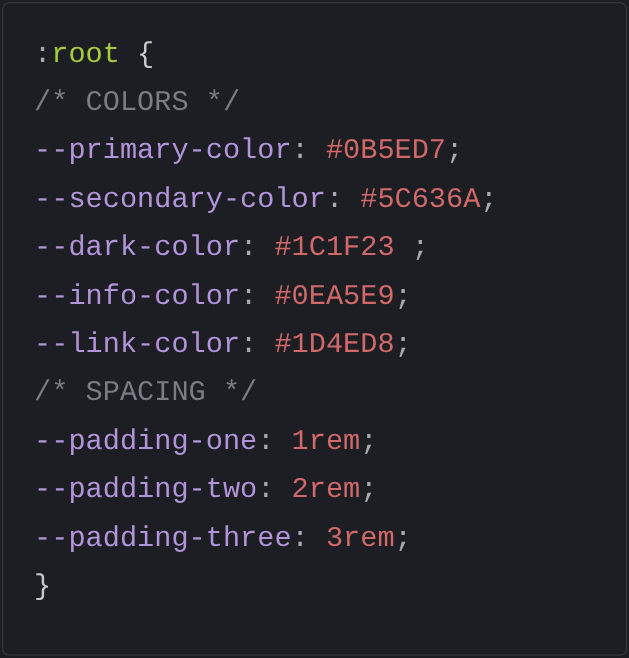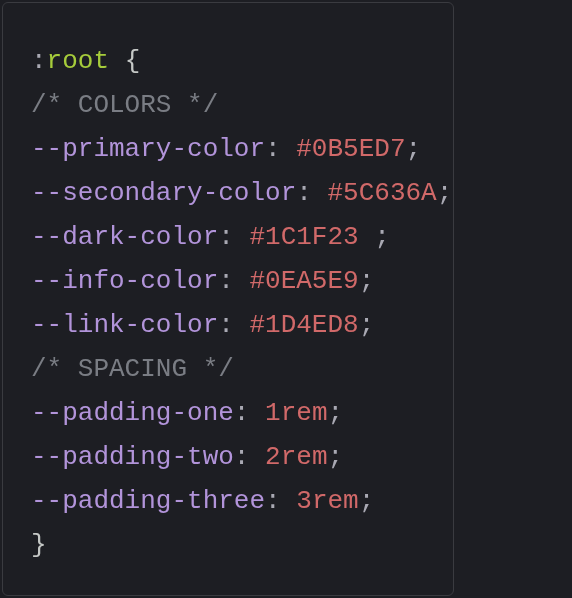--- a/index.html
+++ b/index.html
@@ -5,27 +5,27 @@
   html, body {
     margin: 0;
     padding: 0;
     width: 572px;
     height: 598px;
     background: #1d1e23;
     overflow: hidden;
   }
   .code-block {
     box-sizing: border-box;
-    width: 452px;
+    width: 568px;
     height: 594px;
     margin: 2px;
     border: 1px solid #3a3b40;
     border-radius: 6px;
     background: #1d1e23;
-    padding: 36px 28px;
+    padding: 24px 28px;
     font-family: "SFMono-Regular", "Menlo", "Consolas", "Liberation Mono", monospace;
     font-size: 26px;
     line-height: 44px;
     white-space: pre;
     color: #c5c8c6;
   }
   .sel      { color: #a9a9b3; }           
   .root-kw  { color: #a6cc3b; }           
   .brace    { color: #c5c8c6; }
   .comment  { color: #7a7d84; }

